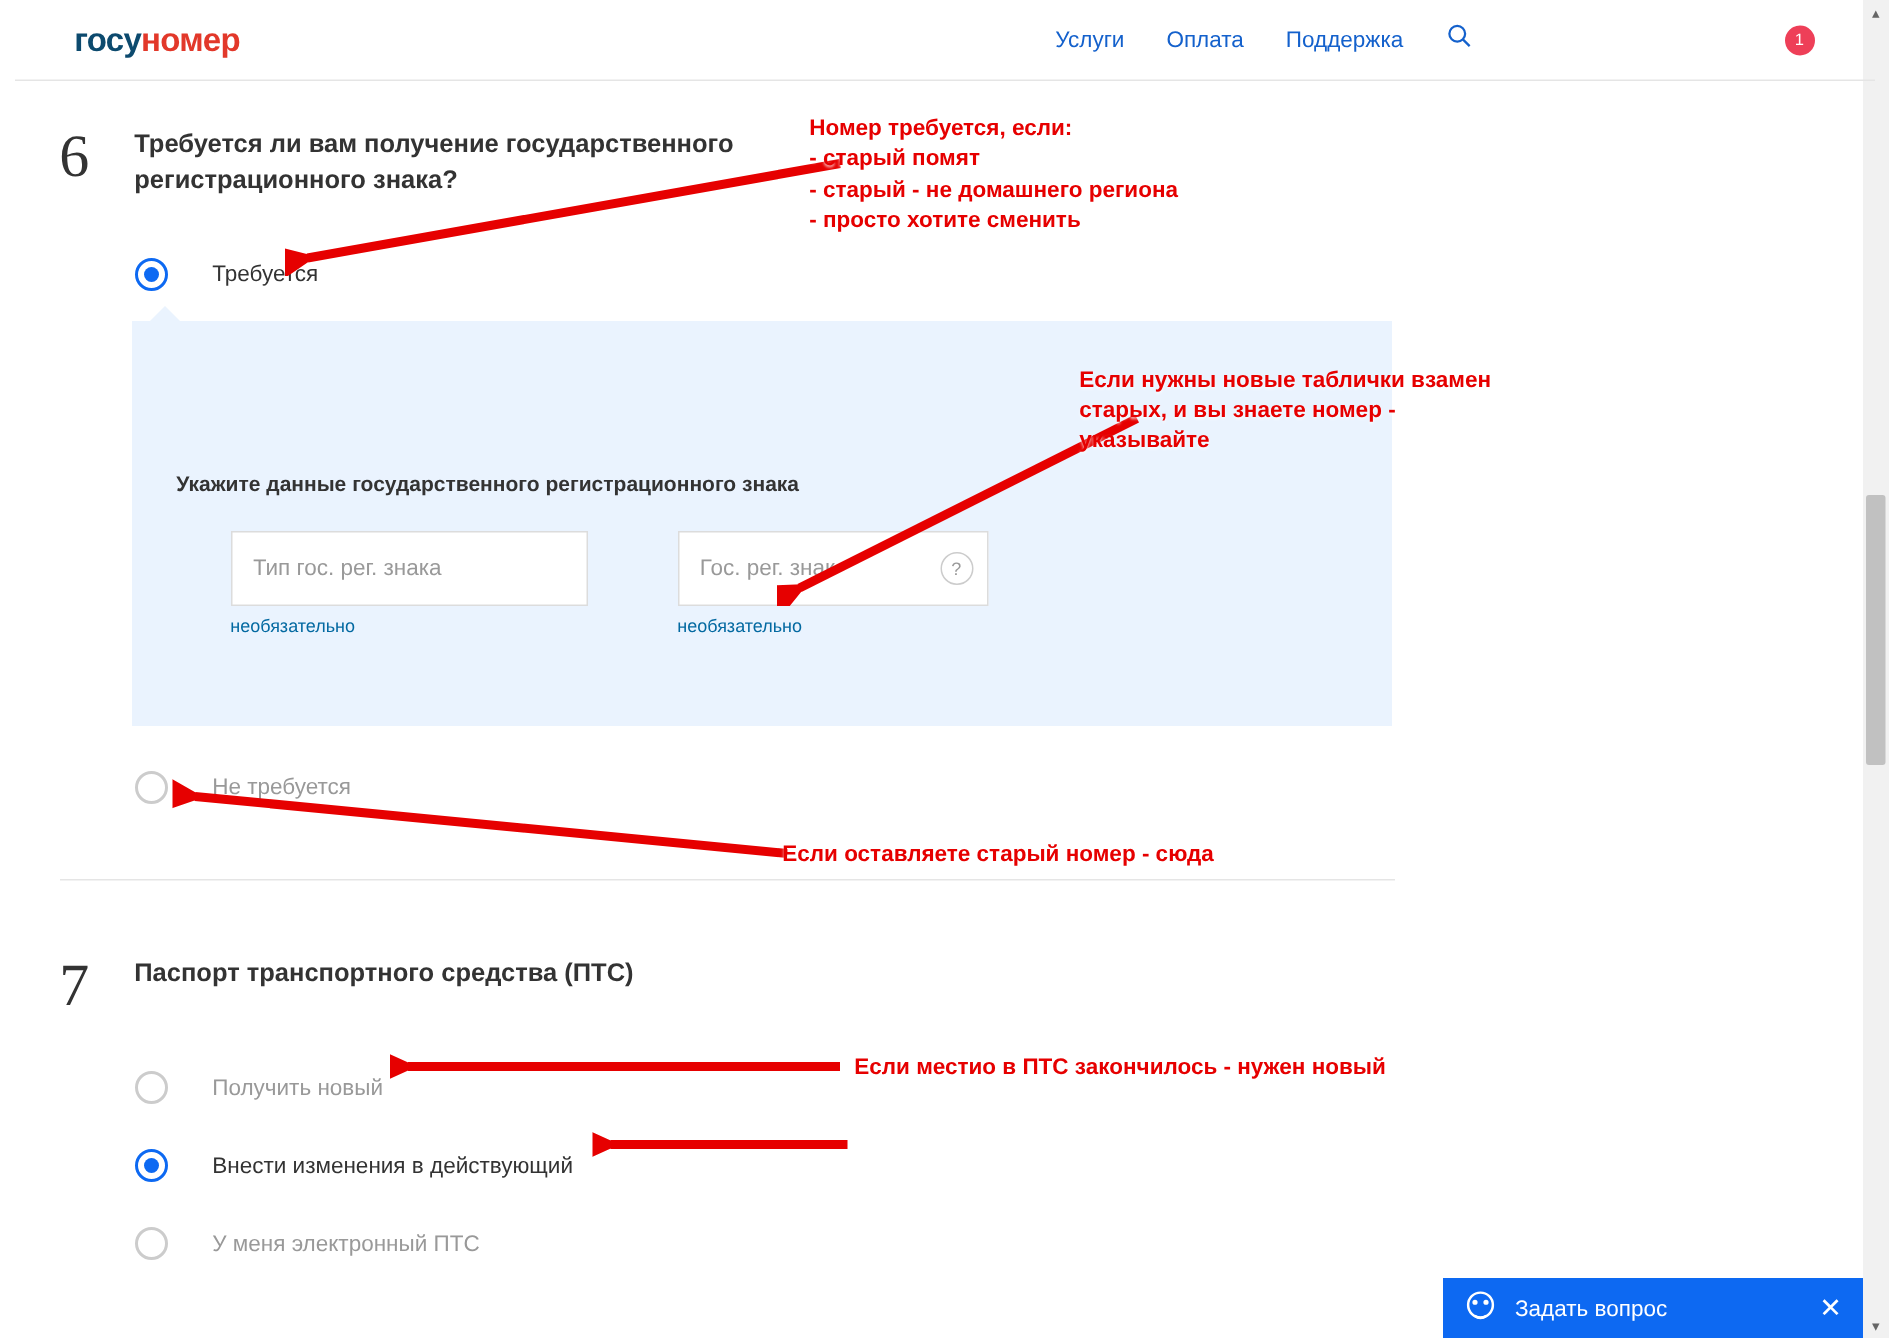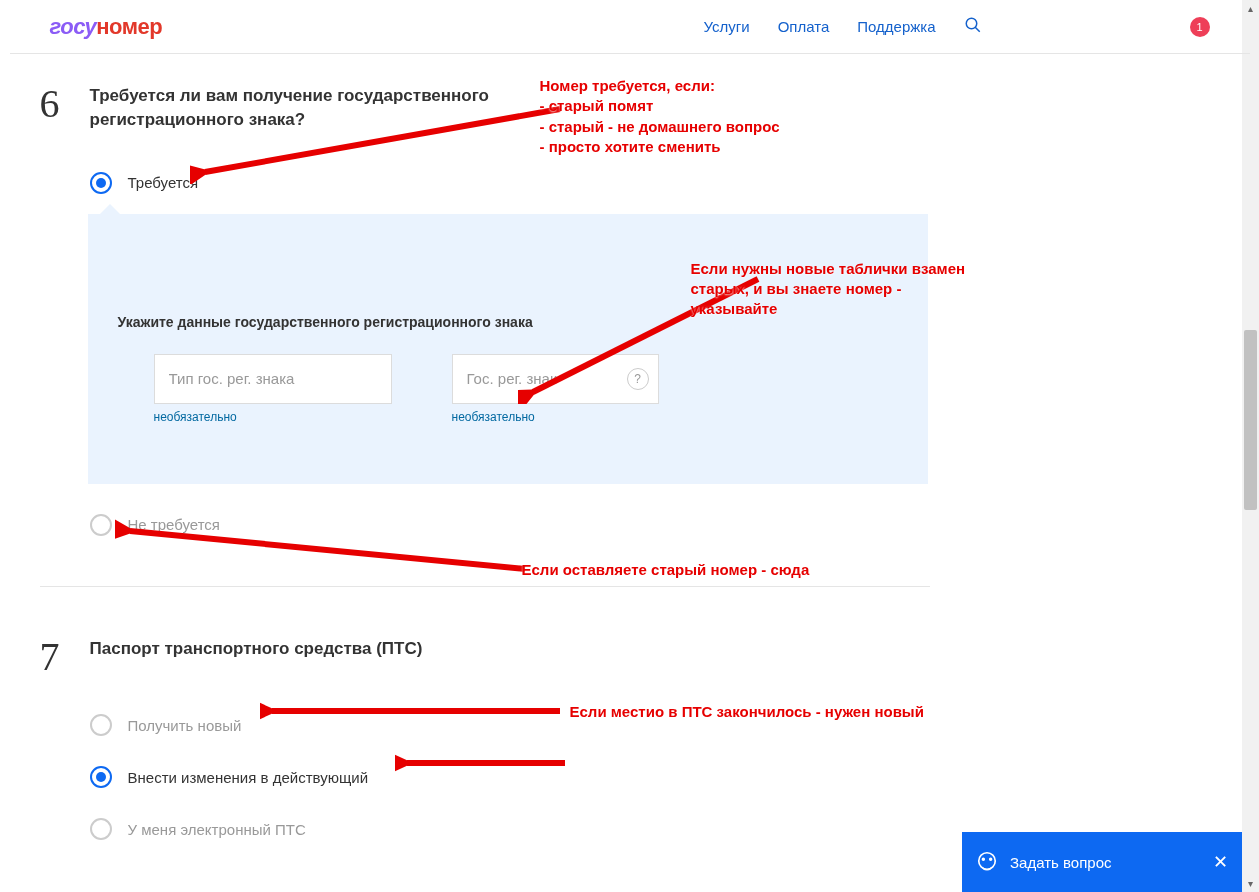--- a/index.html
+++ b/index.html
@@ -3,53 +3,53 @@
 <meta charset="utf-8">
 <style>
   * { box-sizing: border-box; margin: 0; padding: 0; }
   body { font-family: Arial, "Helvetica Neue", sans-serif; background: #fff; color: #333; }
   .page { width: 1240px; margin: 0 auto; position: relative; min-height: 892px; }
   .scrollbar-track { position: fixed; right: 0; top: 0; width: 17px; height: 100%; background: #f1f1f1; }
   .scrollbar-thumb { position: absolute; left: 2px; width: 13px; background: #c1c1c1; border-radius: 2px; }
   .scrollbar-arrow { position:absolute; left:0; width:17px; height:17px; display:flex; align-items:center; justify-content:center; font-size:10px; color:#666; }
   .header { display: flex; align-items: center; height: 54px; border-bottom: 1px solid #e5e5e5; padding: 0 40px; }
   .logo { font-size: 22px; font-weight: 700; letter-spacing: -0.5px; }
-  .logo .g1 { color: #8b5cf6; font-style: italic; }
+  .logo .g1 { color: #0c4a6e; }
   .logo .g2 { color: #e2382a; }
   .nav { display: flex; gap: 28px; margin-left: auto; align-items: center; }
   .nav a { color: #1461cc; text-decoration: none; font-size: 15px; cursor: pointer; }
   .search-icon { color: #1461cc; cursor: pointer; }
   .search-icon svg { width:18px; height:18px; }
   .badge { width: 20px; height: 20px; border-radius: 50%; background: #ee3f58; color: #fff; font-size: 11px; display: flex; align-items: center; justify-content: center; margin-left: 180px; }
   .content { padding: 30px 40px 120px 30px; }
   .section { display: flex; margin-bottom: 10px; }
   .step-num { font-size: 40px; font-weight: 300; color: #333; width: 50px; flex-shrink: 0; line-height:1; font-family: Georgia, serif; }
   .section-body { flex: 1; position: relative; }
   .section-title { font-size: 17px; font-weight: 700; color: #333; margin-bottom: 24px; line-height:1.4; max-width:430px; }
-  .radio-row { display: flex; align-items: center; margin-bottom: 20px; cursor: pointer; }
+  .radio-row { display: flex; align-items: center; margin-bottom: 20px; cursor: pointer; gap: 14px; }
   .radio { width: 22px; height: 22px; border: 2px solid #ccc; border-radius: 50%; margin-right: 16px; display: flex; align-items: center; justify-content: center; flex-shrink:0; }
   .radio.selected { border-color: #0d69f2; }
   .radio.selected::after { content: ""; width: 10px; height: 10px; background: #0d69f2; border-radius: 50%; }
   .radio-label { font-size: 15px; color: #333; }
   .radio-row.muted .radio-label { color: #999; }
   .panel { background: #eaf3fe; padding: 100px 30px 60px 30px; margin: 0 0 30px -2px; width: 840px; position:relative; }
   .panel::before { content:""; position:absolute; top:-10px; left:12px; width:0; height:0; border-left:10px solid transparent; border-right:10px solid transparent; border-bottom:10px solid #eaf3fe; }
   .panel-title { font-size: 14px; font-weight:700; margin-bottom: 24px; }
   .fields { display: flex; gap: 24px; }
   .field-group { display:flex; flex-direction:column;padding-left:36px; }
   .field { position:relative; display:flex; align-items:center; }
   .input { width: 238px; height: 50px; border: 1px solid #dcdcdc; background: #fff; padding: 0 14px; font-size: 15px; color: #333; }
   .input::placeholder { color: #999; }
   .input.wide { width:207px; padding-right:40px; }
   .help-icon { position:absolute; right:10px; width:22px; height:22px; border:1px solid #ccc; border-radius:50%; display:flex; align-items:center; justify-content:center; font-size:12px; color:#999; cursor:pointer; }
   .optional { font-size: 12px; color: #0369a1; text-align: left; margin-top: 6px; }
   .divider { height:1px; background:#e5e5e5; margin: 30px 0 50px 0; width:890px; }
   .annotation { position: absolute; color: #e60000; font-size: 15px; font-weight:700; line-height:1.35; text-shadow: 0 1px 2px rgba(255,255,255,0.8); white-space: pre-line; z-index:5; }
   .arrow-svg { position:absolute; z-index:4; pointer-events:none; }
-  .chat-bar { position: fixed; bottom: 0; right: 17px; width: 280px; height: 60px; background: #0d69f2; color: #fff; display: flex; align-items: center; padding: 0 14px; font-size: 15px; }
+  .chat-bar { position: fixed; bottom: 0; right: 17px; width: 280px; height: 40px; background: #0d69f2; color: #fff; display: flex; align-items: center; padding: 0 14px; font-size: 15px; }
   .chat-icon { margin-right: 12px; }
   .chat-bar .close { margin-left: auto; cursor:pointer; font-size:18px; }
 </style>
 </head>
 <body>
 
 <div class="scrollbar-track">
   <div class="scrollbar-arrow" style="top:0">▴</div>
   <div class="scrollbar-thumb" style="top:330px; height:180px;"></div>
   <div class="scrollbar-arrow" style="bottom:0">▾</div>
@@ -76,38 +76,38 @@
 
   <div class="content">
 
     <div class="section">
       <div class="step-num">6</div>
       <div class="section-body">
         <div class="section-title">Требуется ли вам получение государственного регистрационного знака?</div>
 
         <div class="annotation" style="top:-8px; left:450px;">Номер требуется, если:
 - старый помят
-- старый - не домашнего вопрос
+- старый - не домашнего региона
 - просто хотите сменить</div>
         <svg class="arrow-svg" style="top:20px; left:100px; width:380px; height:80px;" viewBox="0 0 380 80">
           <defs>
               <marker id="ah1" markerWidth="12" markerHeight="12" refX="2" refY="6" orient="auto">
                 <path d="M12,1 L1,6 L12,11 L8,6 Z" fill="#e60000"></path>
               </marker>
             </defs>
           <line x1="370" y1="5" x2="15" y2="68" stroke="#e60000" stroke-width="6" marker-end="url(#ah1)"></line>
         </svg>
 
         <div class="radio-row" style="margin-top:40px;">
           <div class="radio selected"></div>
           <span class="radio-label">Требуется</span>
         </div>
 
         <div class="panel">
-          <div class="annotation" style="top:30px; left:603px; width:300px;margin-top:15px;">Если нужны новые таблички взамен старых, и вы знаете номер - указывайте</div>
+          <div class="annotation" style="top:30px; left:632px; width:300px;">Если нужны новые таблички взамен старых, и вы знаете номер - указывайте</div>
           <svg class="arrow-svg" style="top:60px; left:430px; width:250px; height:130px;" viewBox="0 0 250 130">
             <defs>
                 <marker id="ah2" markerWidth="12" markerHeight="12" refX="2" refY="6" orient="auto">
                   <path d="M12,1 L1,6 L12,11 L8,6 Z" fill="#e60000"></path>
                 </marker>
               </defs>
             <line x1="240" y1="5" x2="15" y2="118" stroke="#e60000" stroke-width="6" marker-end="url(#ah2)"></line>
           </svg>
 
           <div class="panel-title">Укажите данные государственного регистрационного знака</div>

